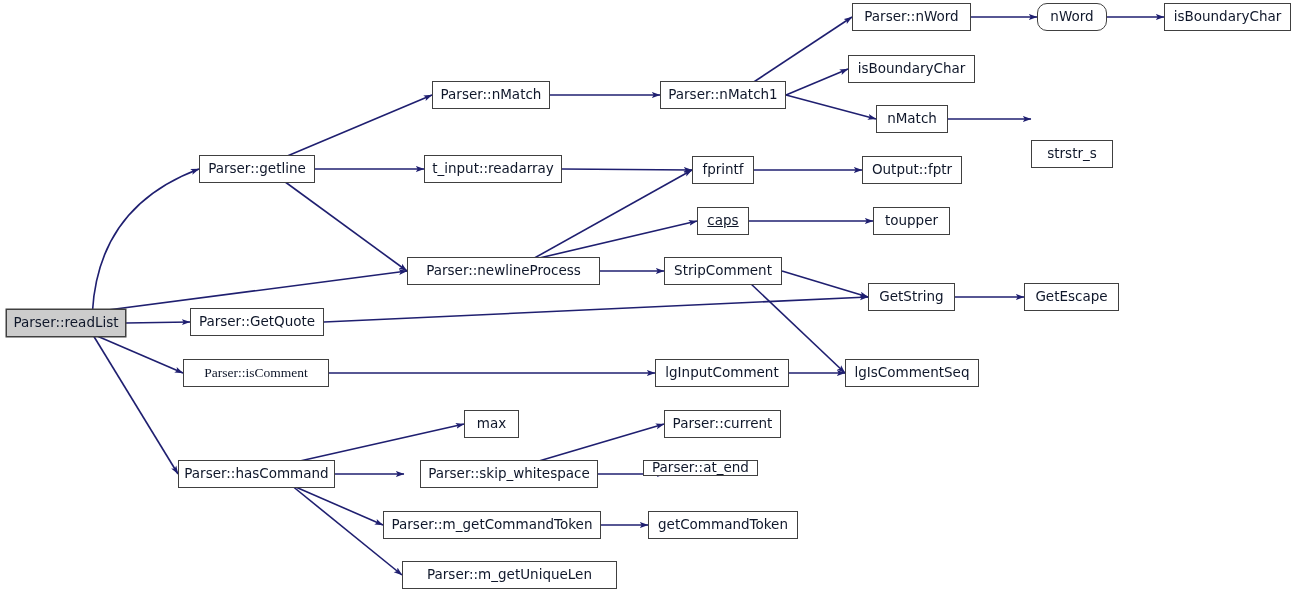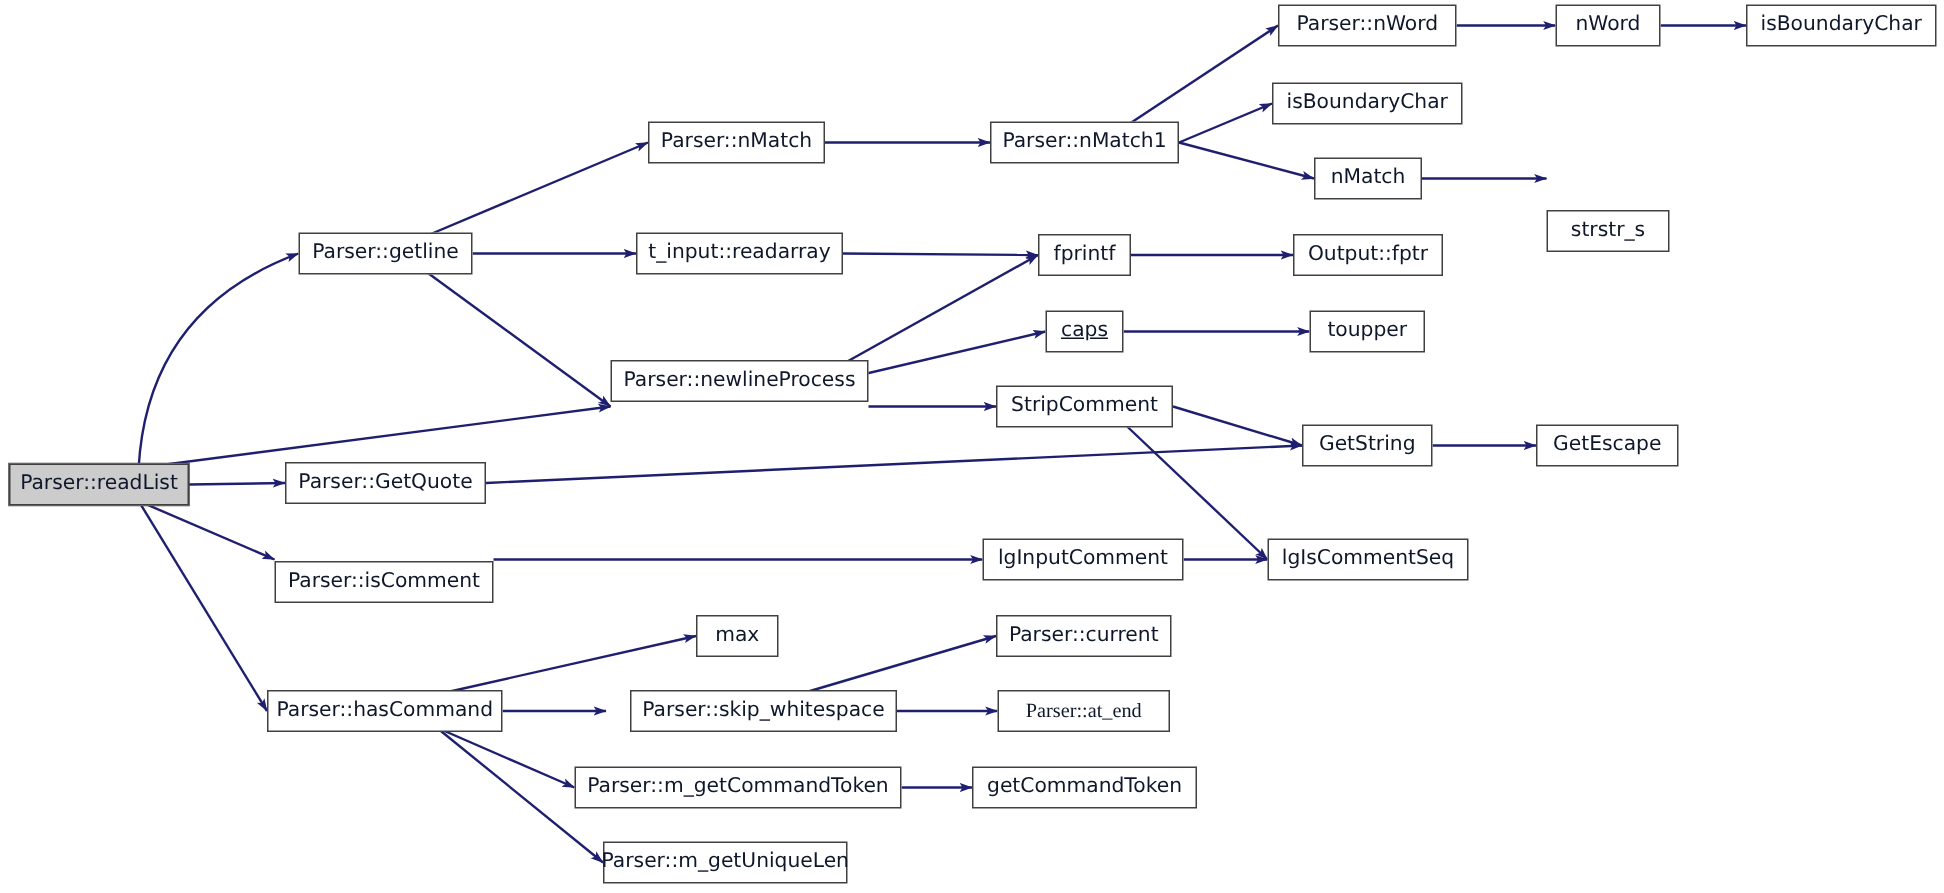--- a/index.html
+++ b/index.html
@@ -79,40 +79,40 @@
         <line x1="582" y1="474" x2="665" y2="474" stroke="#1f1f70" stroke-width="1.6" marker-end="url(#arrow)"></line>
         <line x1="601" y1="525" x2="648" y2="525" stroke="#1f1f70" stroke-width="1.6" marker-end="url(#arrow)"></line>
       </g>
   </svg>
   <div id="node-layer">
       <div class="node root" style="left: 6px; top: 309px; width: 120px; height: 28px;">Parser::readList</div>
       <div class="node" style="left: 199px; top: 155px; width: 116px; height: 28px;">Parser::getline</div>
       <div class="node" style="left: 432px; top: 81px; width: 118px; height: 28px;">Parser::nMatch</div>
       <div class="node" style="left: 660px; top: 81px; width: 126px; height: 28px;">Parser::nMatch1</div>
       <div class="node" style="left: 852px; top: 3px; width: 119px; height: 28px;">Parser::nWord</div>
-      <div class="node" style="left: 1037px; top: 3px; width: 70px; height: 28px;">nWord</div>
+      <div class="node" style="left: 1037px; top: 3px; width: 70px; height: 28px; border-radius: 10px;">nWord</div>
       <div class="node" style="left: 1164px; top: 3px; width: 127px; height: 28px;">isBoundaryChar</div>
       <div class="node" style="left: 848px; top: 55px; width: 127px; height: 28px;">isBoundaryChar</div>
       <div class="node" style="left: 876px; top: 105px; width: 72px; height: 28px;">nMatch</div>
       <div class="node" style="left: 1031px; top: 105px; width: 82px; height: 28px; margin-top: 35px;">strstr_s</div>
       <div class="node" style="left: 424px; top: 155px; width: 138px; height: 28px;">t_input::readarray</div>
       <div class="node" style="left: 692px; top: 156px; width: 62px; height: 28px;">fprintf</div>
       <div class="node" style="left: 862px; top: 156px; width: 100px; height: 28px;">Output::fptr</div>
       <div class="node" style="left: 697px; top: 207px; width: 52px; height: 28px; text-decoration: underline;">caps</div>
       <div class="node" style="left: 873px; top: 207px; width: 77px; height: 28px; text-align: right;">toupper</div>
-      <div class="node" style="left: 407px; top: 240px; width: 172px; height: 28px;">Parser::newlineProcess</div>
+      <div class="node" style="left: 407px; top: 257px; width: 193px; height: 28px;">Parser::newlineProcess</div>
       <div class="node" style="left: 664px; top: 257px; width: 118px; height: 28px;">StripComment</div>
       <div class="node" style="left: 868px; top: 283px; width: 87px; height: 28px;">GetString</div>
       <div class="node" style="left: 1024px; top: 283px; width: 95px; height: 28px;">GetEscape</div>
       <div class="node" style="left: 190px; top: 308px; width: 134px; height: 28px;">Parser::GetQuote</div>
-      <div class="node" style="left: 183px; top: 374px; width: 146px; height: 28px;">Parser::isComment</div>
+      <div class="node" style="left: 183px; top: 359px; width: 146px; height: 28px; font-family: Liberation Serif, serif;">Parser::isComment</div>
       <div class="node" style="left: 655px; top: 359px; width: 134px; height: 28px;">lgInputComment</div>
       <div class="node" style="left: 845px; top: 359px; width: 134px; height: 28px;">lgIsCommentSeq</div>
       <div class="node" style="left: 178px; top: 460px; width: 157px; height: 28px;">Parser::hasCommand</div>
       <div class="node" style="left: 464px; top: 410px; width: 55px; height: 28px;">max</div>
       <div class="node" style="left: 420px; top: 460px; width: 178px; height: 28px;">Parser::skip_whitespace</div>
       <div class="node" style="left: 664px; top: 410px; width: 117px; height: 28px;">Parser::current</div>
-      <div class="node" style="left: 665px; top: 460px; width: 115px; height: 28px; font-family: Liberation Serif, serif;">Parser::at_end</div>
+      <div class="node" style="left: 643px; top: 460px; width: 115px; height: 16px;">Parser::at_end</div>
       <div class="node" style="left: 383px; top: 511px; width: 218px; height: 28px;">Parser::m_getCommandToken</div>
       <div class="node" style="left: 648px; top: 511px; width: 150px; height: 28px;">getCommandToken</div>
-      <div class="node" style="left: 402px; top: 561px; width: 163px; height: 28px;">Parser::m_getUniqueLen</div>
+      <div class="node" style="left: 402px; top: 561px; width: 215px; height: 28px;">Parser::m_getUniqueLen</div>
     </div>
 </div>
 
 </body></html>

